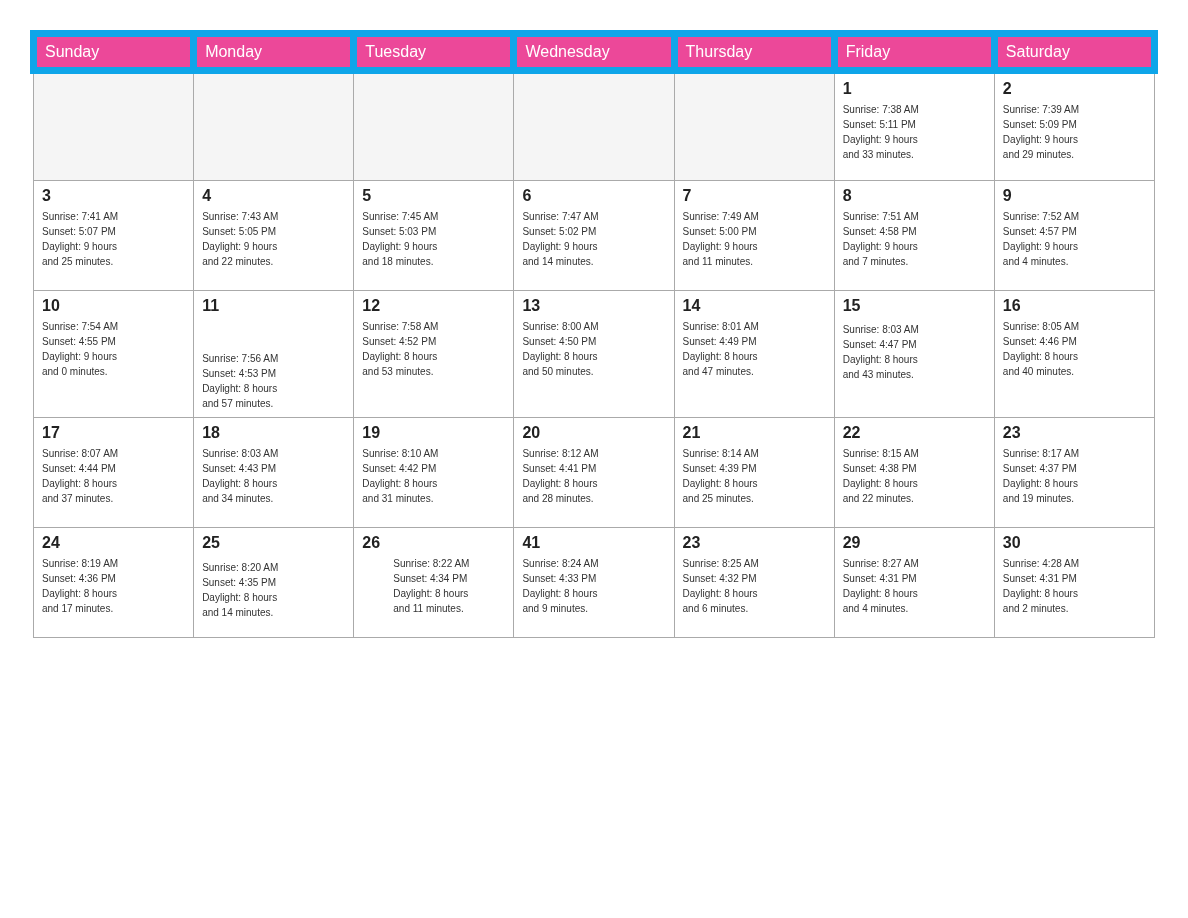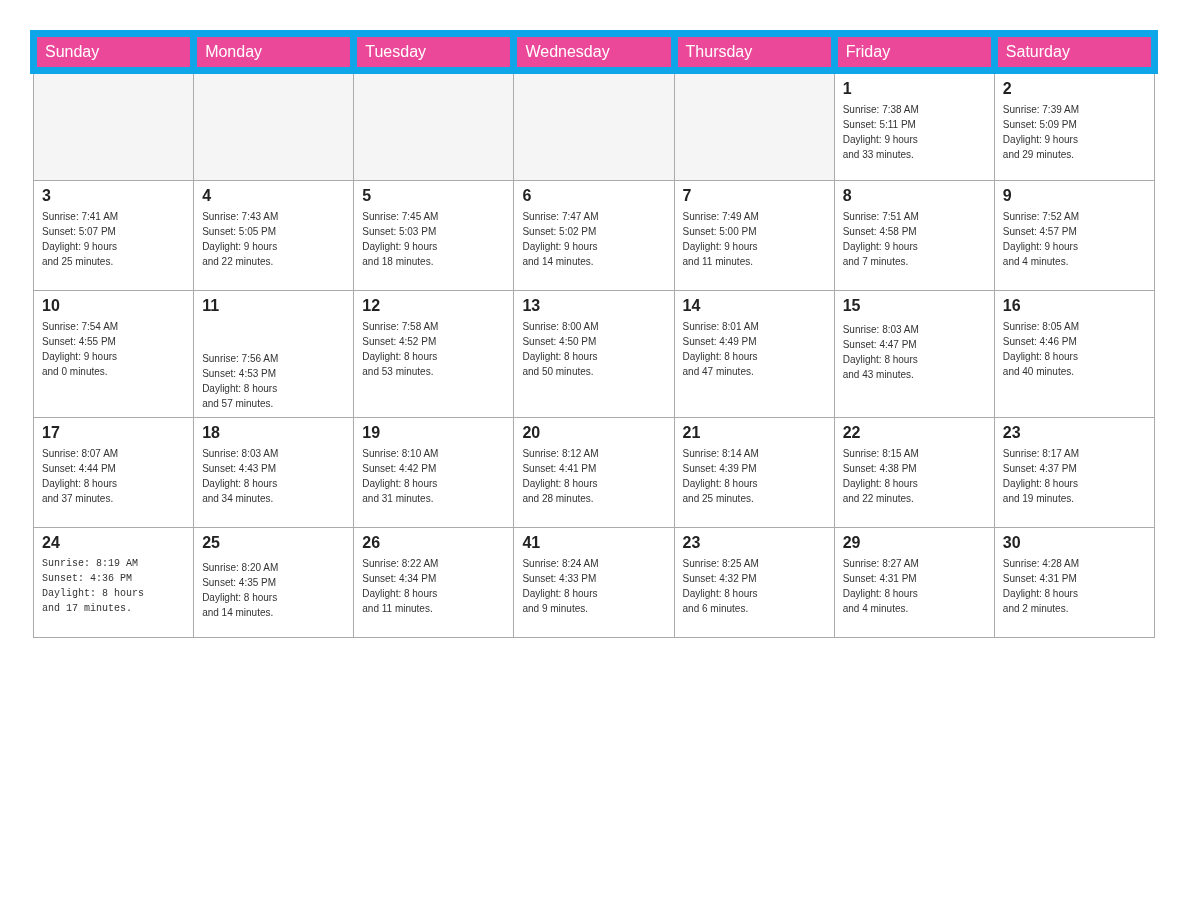--- a/index.html
+++ b/index.html
@@ -289,35 +289,35 @@
           <div class="day-number">23</div>
           <div class="day-info" style="white-space: pre-line;">Sunrise: 8:17 AM
 Sunset: 4:37 PM
 Daylight: 8 hours
 and 19 minutes.</div>
         </td>
       </tr>
       <tr>
         <td>
           <div class="day-number">24</div>
-          <div class="day-info" style="white-space: pre-line; font-family: Liberation Mono, monospace;">Sunrise: 8:19 AM
+          <div class="day-info" style="white-space: pre-line;">Sunrise: 8:19 AM
 Sunset: 4:36 PM
 Daylight: 8 hours
 and 17 minutes.</div>
         </td>
         <td>
           <div class="day-number">25</div>
           <div class="day-info" style="white-space: pre-line; margin-top: 8px;">Sunrise: 8:20 AM
 Sunset: 4:35 PM
 Daylight: 8 hours
 and 14 minutes.</div>
         </td>
         <td>
           <div class="day-number">26</div>
-          <div class="day-info" style="white-space: pre-line;">Sunrise: 8:22 AM
+          <div class="day-info" style="white-space: pre-line; margin-left: 31px;">Sunrise: 8:22 AM
 Sunset: 4:34 PM
 Daylight: 8 hours
 and 11 minutes.</div>
         </td>
         <td>
           <div class="day-number">41</div>
           <div class="day-info" style="white-space: pre-line;">Sunrise: 8:24 AM
 Sunset: 4:33 PM
 Daylight: 8 hours
 and 9 minutes.</div>

